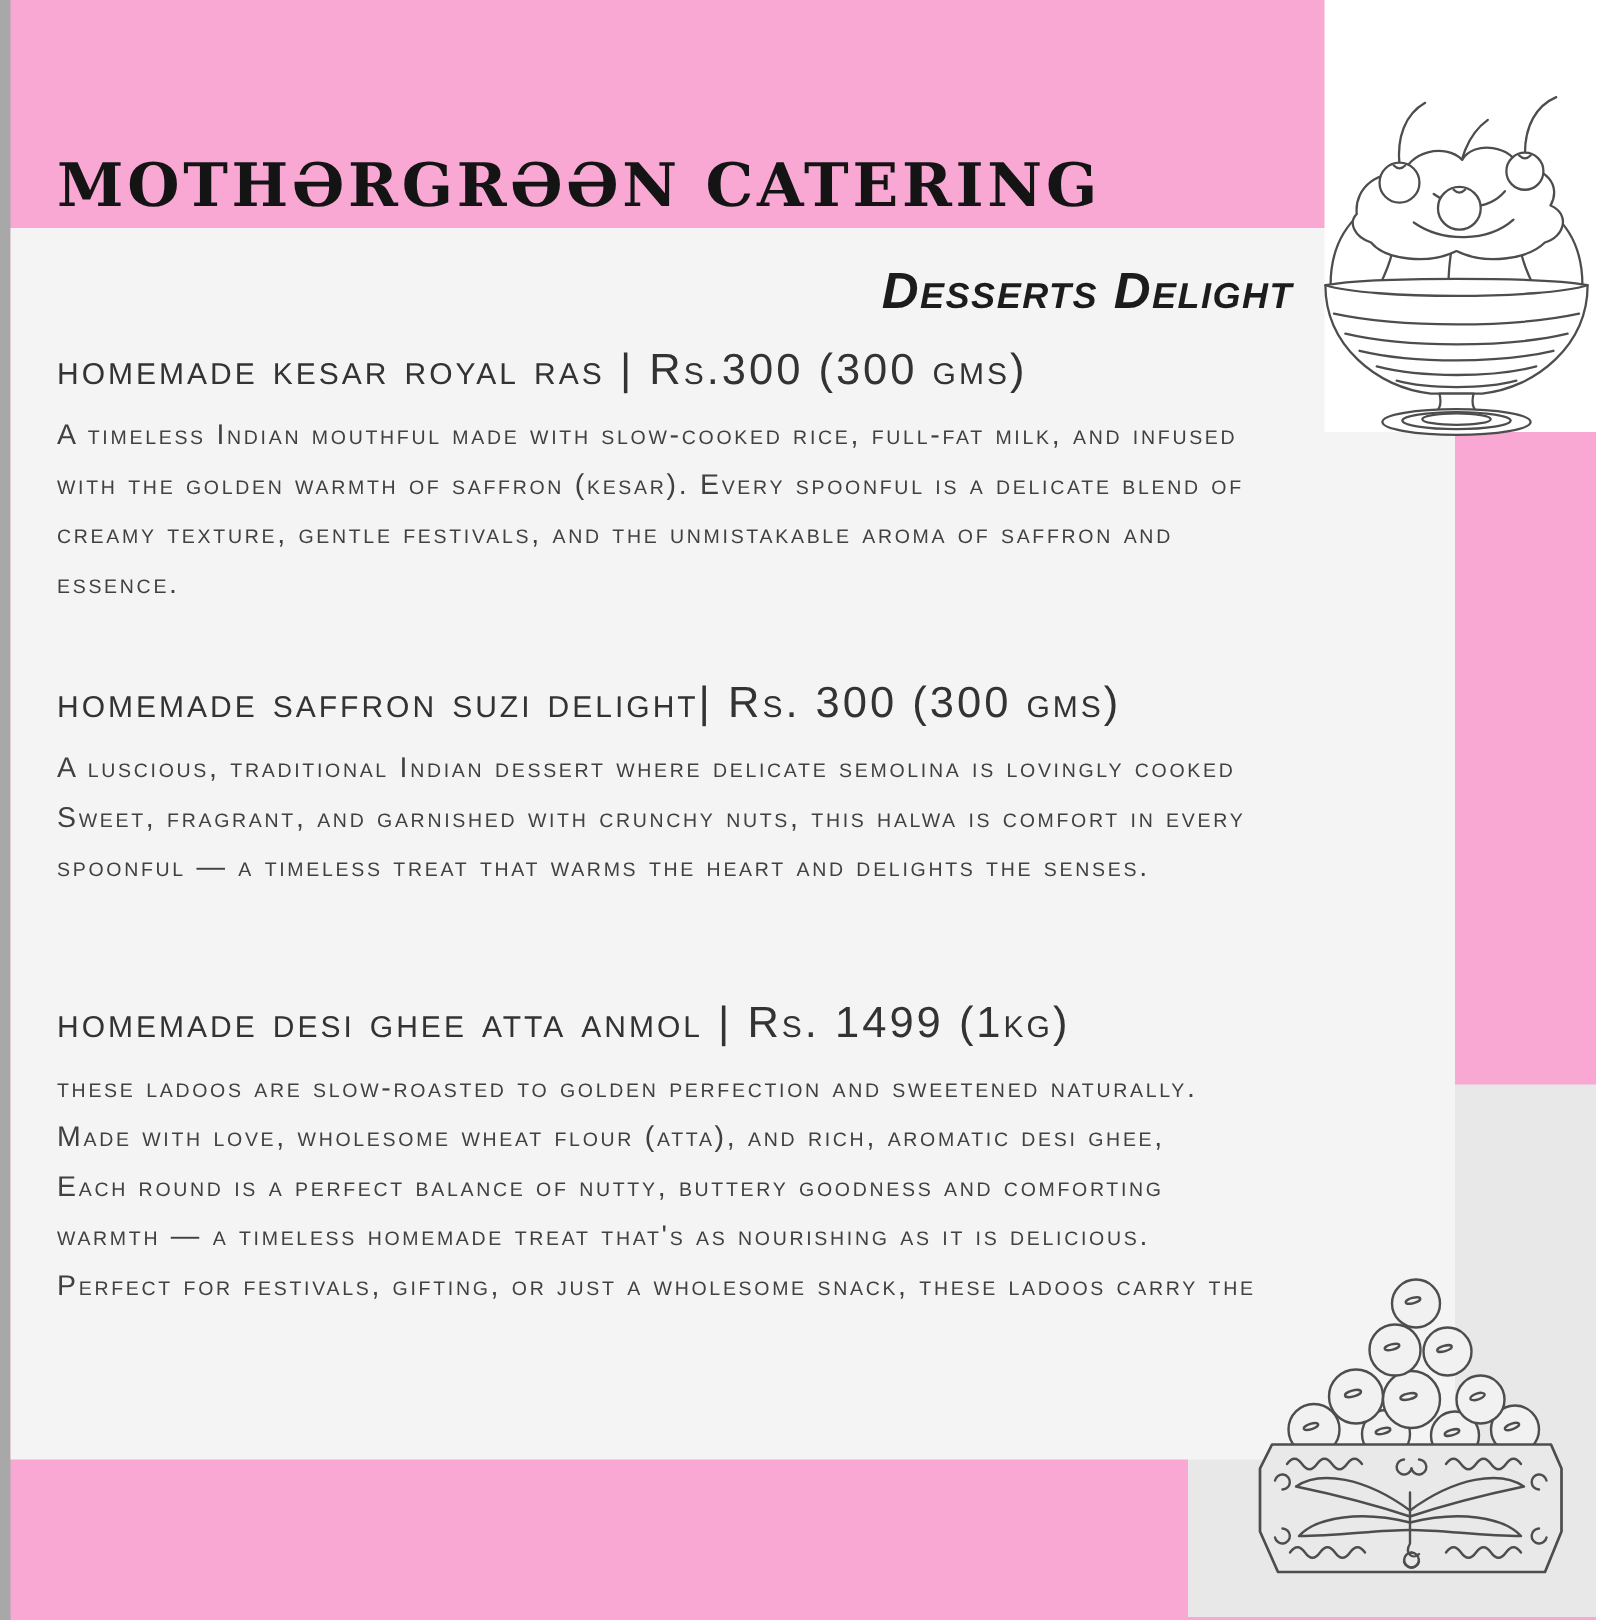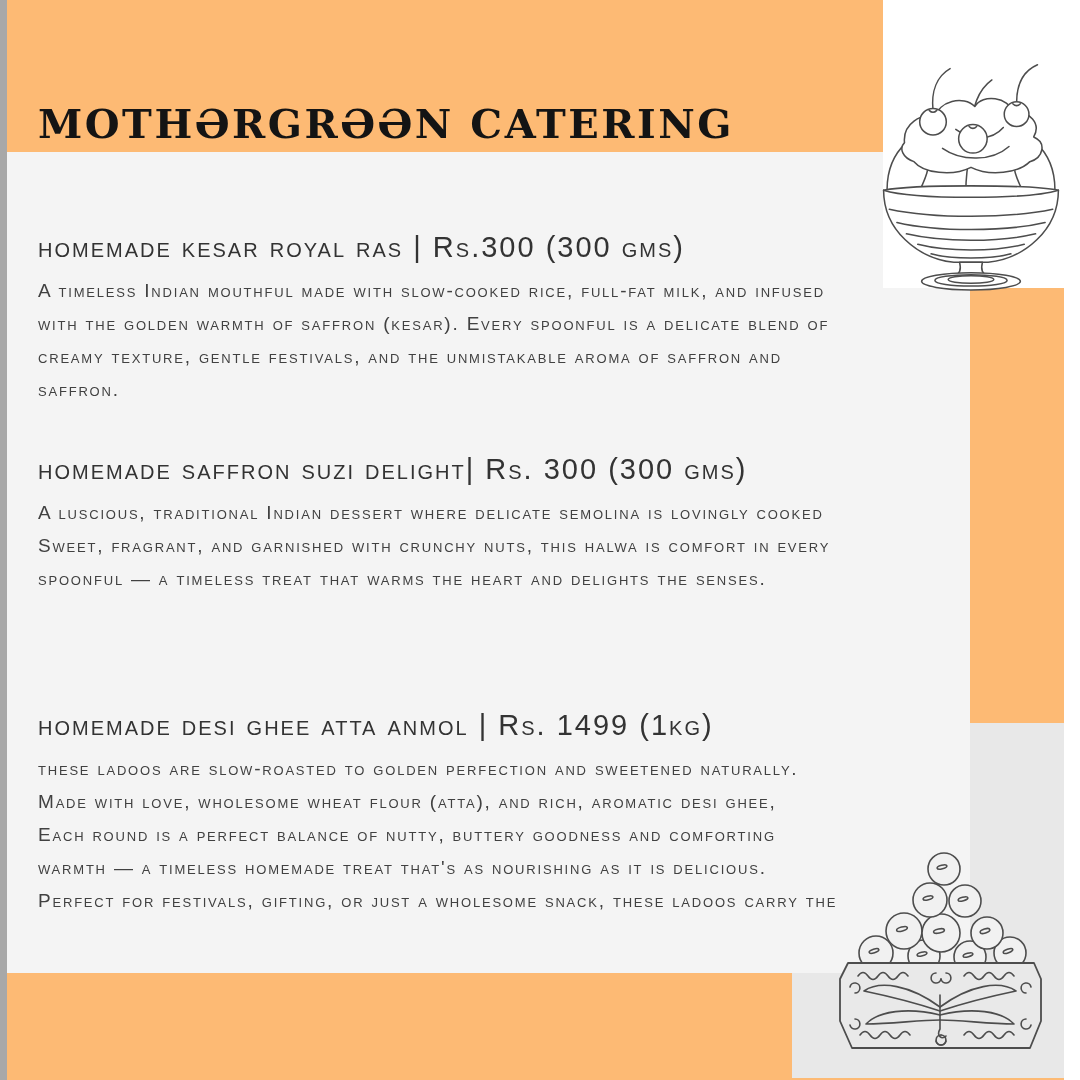--- a/index.html
+++ b/index.html
@@ -1,18 +1,18 @@
 <!DOCTYPE html>
 <html><head>
 <meta charset="utf-8">
 <style>
   html,body{margin:0;padding:0;background:#ffffff;}
   .poster{
     position:relative;width:1064px;height:1080px;overflow:hidden;
-    background:#fdba74;font-family:"Liberation Sans",sans-serif;
+    background:#f9a8d4;font-family:"Liberation Sans",sans-serif;
   }
   .left-strip{position:absolute;left:0;top:0;width:7px;height:1080px;background:#a8a8a8;z-index:1;}
   .accent-block{position:absolute;left:792px;top:723px;width:288px;height:355px;background:#e8e8e8;z-index:1;}
   .main-panel{position:absolute;left:7px;top:152px;width:963px;height:821px;background:#f4f4f4;z-index:2;}
   .sundae-whitebox{position:absolute;left:883px;top:0;width:197px;height:288px;background:#ffffff;z-index:3;}
   .illus{position:absolute;z-index:4;}
   .illus-sundae{left:876px;top:48px;width:190px;height:252px;}
   .illus-ladoo{left:838px;top:845px;width:205px;height:210px;}
 
   .brand-title{
@@ -31,37 +31,38 @@
     font-variant:small-caps;font-weight:400;color:#333333;
     font-size:29px;letter-spacing:2px;line-height:36px;white-space:nowrap;
   }
   .item-desc{margin-top:9px;}
   .desc-line{
     font-variant:small-caps;color:#414141;
     font-size:19px;letter-spacing:1.8px;line-height:33px;white-space:nowrap;
   }
   .item-1{top:229px;}
   .item-2{top:451px;}
-  .item-3{top:707px;}
+  .item-3{top:664px;}
   svg .ln{fill:none;stroke:#4d4d4d;stroke-width:1.6;stroke-linecap:round;stroke-linejoin:round;}
   svg .fw{fill:#ffffff;stroke:#4d4d4d;stroke-width:1.6;stroke-linejoin:round;}
   svg .fg{fill:#f1f1f1;stroke:#4d4d4d;stroke-width:1.6;stroke-linejoin:round;}
   svg .ft{fill:#e9e9e9;stroke:#4d4d4d;stroke-width:1.8;stroke-linejoin:round;}
 </style>
 </head>
 <body>
 
 <div class="poster">
 
   <div class="left-strip"></div>
   <div class="accent-block"></div>
   <div class="main-panel"></div>
   <div class="sundae-whitebox"></div>
 
   <div class="brand-title">MOTHƏRGRƏƏN CATERING</div>
+  <div class="subtitle">Desserts Delight</div>
 
   <svg class="illus illus-sundae" viewBox="0 0 200 250" aria-hidden="true">
     <path class="ln" d="M60,58 C58,38 64,22 78,14"></path>
     <path class="ln" d="M102,76 C100,56 108,36 122,26"></path>
     <path class="ln" d="M148,50 C148,30 156,16 170,10"></path>
     <path class="fw" d="M12,150 C8,100 40,72 100,70 C160,72 192,100 188,150 Z"></path>
     <path class="ln" d="M55,95 C60,115 50,135 42,150"></path>
     <path class="ln" d="M100,72 C102,100 92,125 95,150"></path>
     <path class="ln" d="M145,92 C140,115 150,135 158,150"></path>
     <path class="fw" d="M30,92 C28,72 48,60 62,66 C66,48 92,42 104,54 C112,40 140,44 144,60 C162,58 174,72 166,86 C180,92 176,108 162,112 C150,124 120,128 100,118 C80,128 50,124 40,112 C28,108 24,98 30,92 Z"></path>
@@ -126,21 +127,21 @@
     <path class="ln" d="M102,170 C134,162 164,166 176,179 C150,179 124,175 102,175"></path>
     <path class="ln" d="M102,150 L102,184 C98,191 104,195 108,191"></path>
   </svg>
 
   <div class="item item-1">
     <div class="item-heading">homemade kesar royal ras | Rs.300 (300 gms)</div>
     <div class="item-desc">
       <div class="desc-line">A timeless Indian mouthful made with slow-cooked rice, full-fat milk, and infused</div>
       <div class="desc-line">with the golden warmth of saffron (kesar). Every spoonful is a delicate blend of</div>
       <div class="desc-line">creamy texture, gentle festivals, and the unmistakable aroma of saffron and</div>
-      <div class="desc-line">saffron.</div>
+      <div class="desc-line">essence.</div>
     </div>
   </div>
 
   <div class="item item-2">
     <div class="item-heading">homemade saffron suzi delight| Rs. 300 (300 gms)</div>
     <div class="item-desc">
       <div class="desc-line">A luscious, traditional Indian dessert where delicate semolina is lovingly cooked</div>
       <div class="desc-line">Sweet, fragrant, and garnished with crunchy nuts, this halwa is comfort in every</div>
       <div class="desc-line">spoonful — a timeless treat that warms the heart and delights the senses.</div>
     </div>

